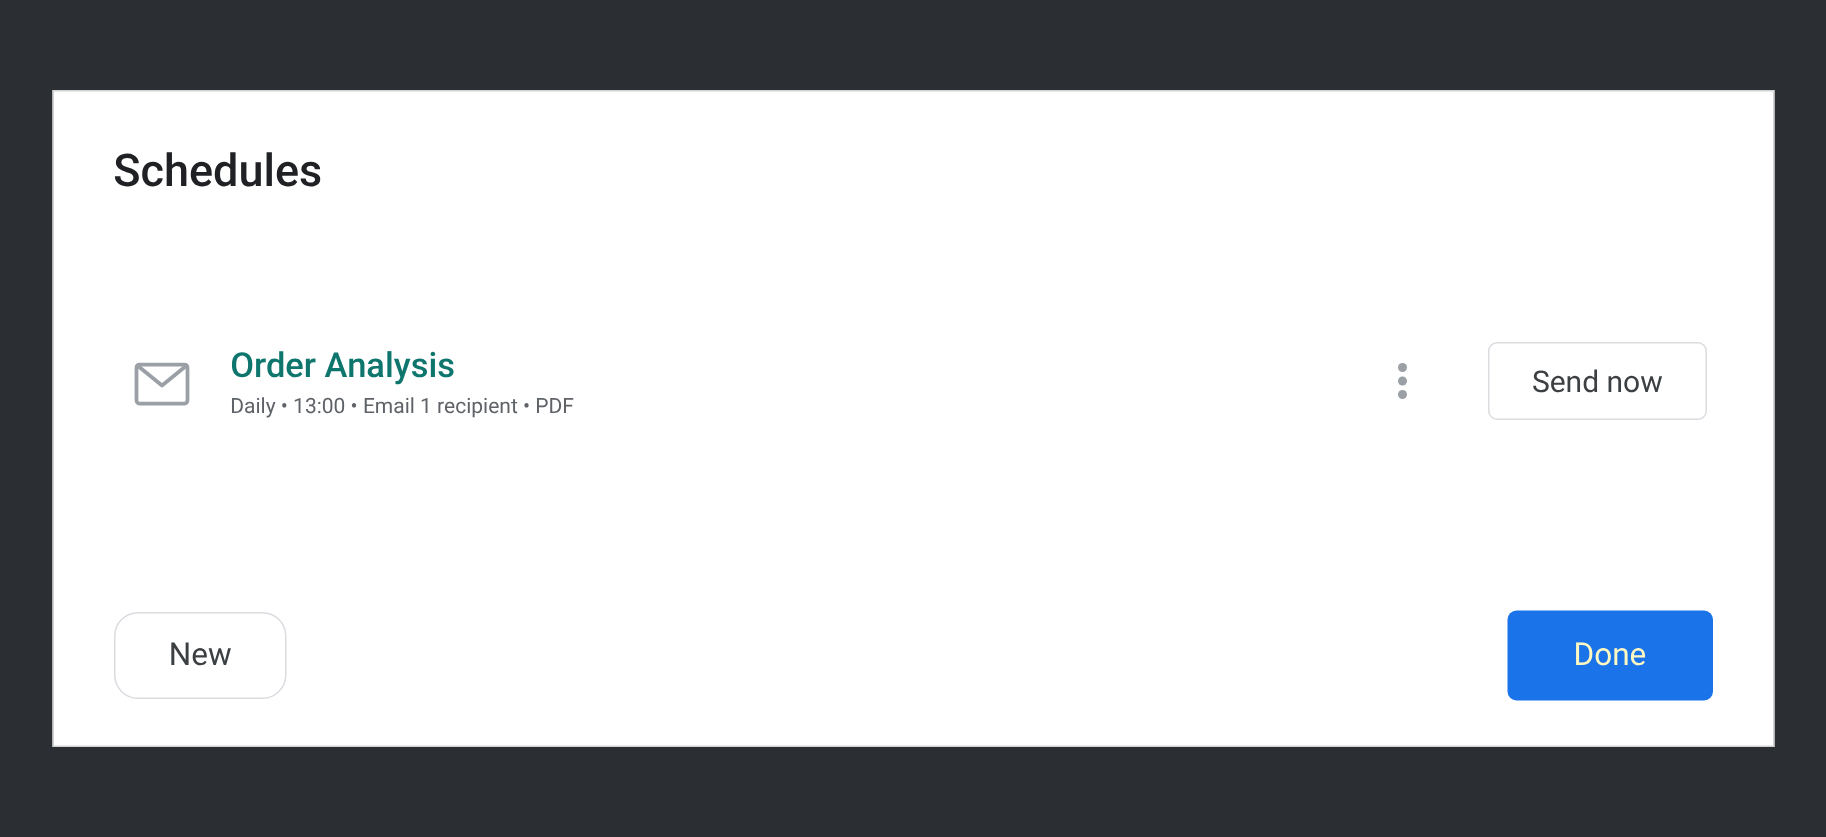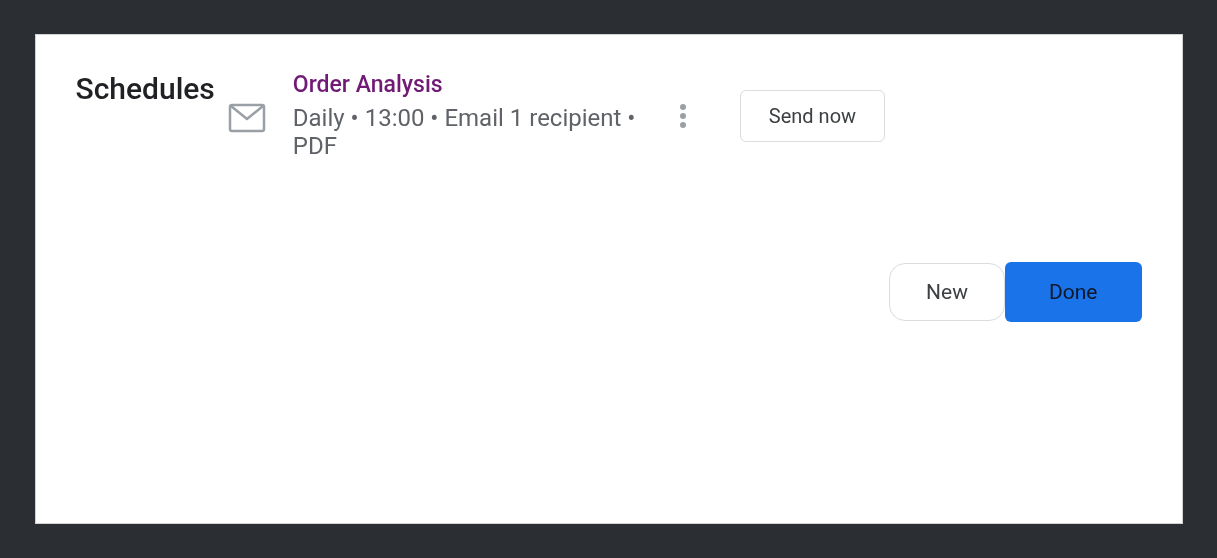--- a/index.html
+++ b/index.html
@@ -11,27 +11,27 @@
       width: 1217px;
       height: 558px;
       background: #2b2f33;
       font-family: 'Google Sans', 'Product Sans', Roboto, Arial, sans-serif;
       display: flex;
       align-items: center;
       justify-content: center;
     }
     .dialog {
       width: 1148px;
-      height: 490px;
+      height: 438px;
       background: #fff;
       border: 1px solid #d2d2d2;
       position: relative;
       padding: 36px 40px 30px 40px;
       display: flex;
-      flex-direction: row;
+      flex-direction: column;
     }
     .dialog-title {
       font-size: 30px;
       font-weight: 500;
       color: #202124;
       letter-spacing: 0;
       margin-bottom: 96px;
     }
     .schedule-list {
       flex: 1;
@@ -63,24 +63,24 @@
     }
     .schedule-text {
       flex: 1;
       display: flex;
       flex-direction: column;
       gap: 6px;
     }
     .schedule-name {
       font-size: 23px;
       font-weight: 500;
-      color: #701a75;
+      color: #0f766e;
     }
     .schedule-details {
-      font-size: 24px;
+      font-size: 14px;
       color: #5f6368;
       font-weight: 400;
     }
     .schedule-actions {
       display: flex;
       align-items: center;
       gap: 48px;
     }
     .more-button {
       background: none;
@@ -127,21 +127,21 @@
       cursor: pointer;
       font-weight: 400;
     }
     .done-button {
       background: #1a73e8;
       border: none;
       border-radius: 6px;
       padding: 18px 44px;
       font-size: 21px;
       font-family: inherit;
-      color: #0f172a;
+      color: #fef9c3;
       cursor: pointer;
       font-weight: 400;
     }
   </style>
 </head>
 <body>
 
 <div class="dialog">
   <h1 class="dialog-title">Schedules</h1>
 

